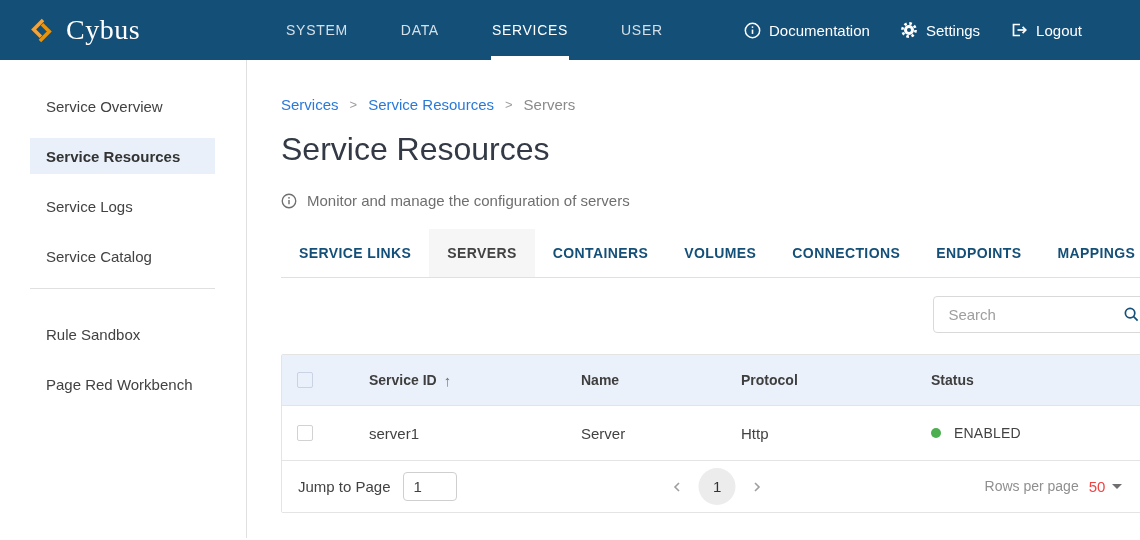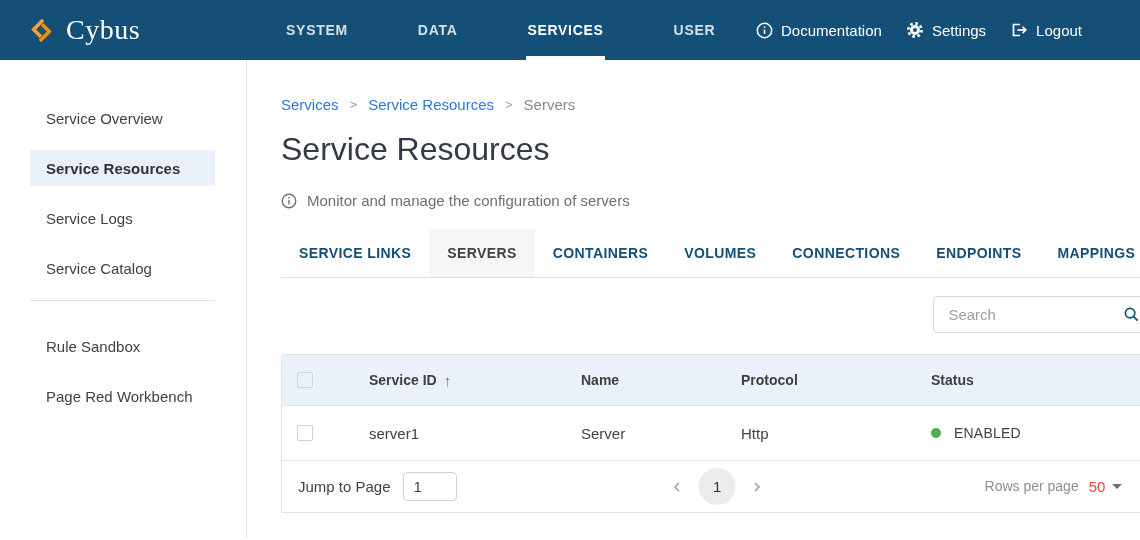--- a/index.html
+++ b/index.html
@@ -13,37 +13,37 @@
   
   .navbar {
     height:60px; background:#144F78;
     display:flex; align-items:center; position:relative;
   }
   .brand { display:flex; align-items:center; gap:11px; margin-left:30px; cursor:pointer; }
   .brand-text {
     color:#fff; font-family:"Liberation Serif", serif;
     font-size:28px; letter-spacing:.5px; line-height:1;
   }
-  .nav-items { display:flex; margin-left:146px; gap:70px; height:62px;font-weight:bold; }
+  .nav-items { display:flex; margin-left:146px; gap:53px; height:62px; }
   .nav-item {
     color:rgba(255,255,255,.82); font-size:14px; letter-spacing:.7px;
     display:flex; align-items:center; position:relative; cursor:pointer;
   }
   .nav-item.active { color:#ffffff; }
   .nav-item.active::after {
     content:""; position:absolute; left:-1px; right:-1px; bottom:0;
     height:5px; background:#ffffff;
   }
-  .nav-actions { margin-left:auto; margin-right:58px; display:flex; align-items:center; gap:24px; }
+  .nav-actions { margin-left:auto; margin-right:58px; display:flex; align-items:center; gap:30px; }
   .nav-action { display:flex; align-items:center; gap:8px; color:#ffffff; font-size:15px; cursor:pointer; }
 
   
   .shell { display:flex; height:478px; }
 
-  .sidebar { width:247px; flex-shrink:0; border-right:1px solid #e0e0e0; padding-top:40px; }
+  .sidebar { width:247px; flex-shrink:0; border-right:1px solid #e0e0e0; padding-top:28px; }
   .side-item {
     height:36px; display:flex; align-items:center;
     margin:0 31px 14px 30px; padding:0 16px;
     font-size:15px; color:#424242; cursor:pointer; white-space:nowrap;
   }
   .side-item.active { background:#E9F0FA; font-weight:bold; color:#333333; }
   .side-divider { border:none; border-top:1px solid #e0e0e0; margin:13px 31px 27px 30px; }
 
   .content { flex:1; padding:36px 27px 0 34px; }
 

